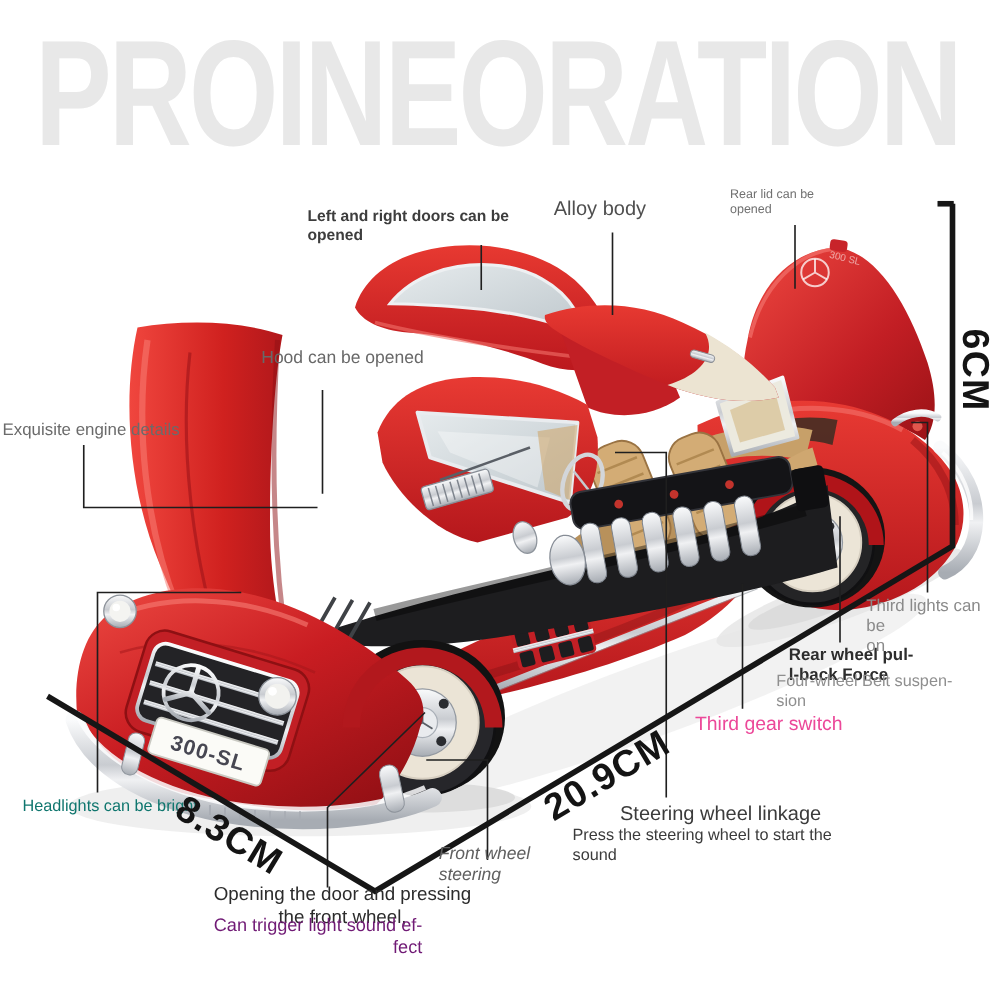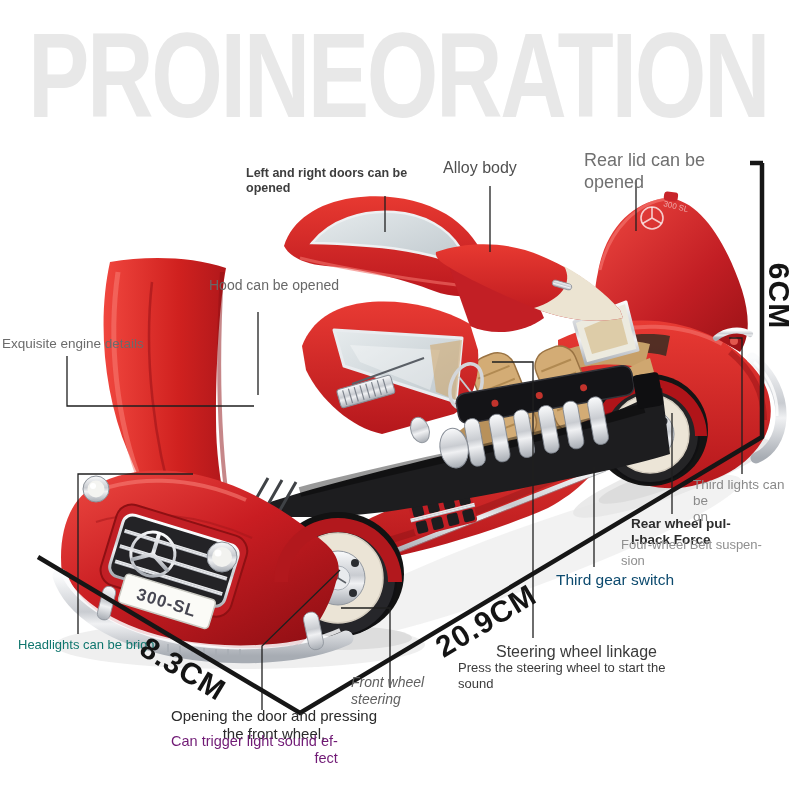--- a/index.html
+++ b/index.html
@@ -296,32 +296,32 @@
 
     <g stroke="#161616" stroke-width="4.5" fill="none">
       <path d="M38,557 L300,713 L762,437 L762,163"></path>
       <path d="M750,163 L763,163"></path>
     </g>
   </svg>
 
   <div class="lbl" style="left:246px;top:166px;font-size:12.5px;font-weight:bold;color:#3d3d3d;">Left and right doors can be
 opened</div>
   <div class="lbl" style="left:443px;top:158px;font-size:16px;color:#4f4f4f;">Alloy body</div>
-  <div class="lbl" style="left:584px;top:150px;font-size:18px;color:#707070;">Rear lid can be
+  <div class="lbl" style="left:584px;top:150px;font-size:10px;color:#707070;">Rear lid can be
 opened</div>
   <div class="lbl" style="left:209px;top:277px;font-size:14px;color:#686868;">Hood can be opened</div>
   <div class="lbl" style="left:2px;top:336px;font-size:13.5px;color:#6b6b6b;">Exquisite engine details</div>
   <div class="lbl" style="left:18px;top:637px;font-size:13px;color:#0f766e;">Headlights can be bright</div>
   <div class="lbl" style="left:171px;top:707px;font-size:15px;color:#2b2b2b;text-align:center;">Opening the door and pressing
 the front wheel,</div>
   <div class="lbl" style="left:171px;top:733px;font-size:14.5px;color:#701a75;text-align:right;">Can trigger light sound ef-
 fect</div>
   <div class="lbl" style="left:351px;top:674px;font-size:14px;color:#606060;font-style:italic;">Front wheel
 steering</div>
-  <div class="lbl" style="left:556px;top:571px;font-size:15.5px;color:#0c4a6e;text-align:center;">Third gear switch</div>
+  <div class="lbl" style="left:556px;top:571px;font-size:15.5px;color:#ec4899;text-align:center;">Third gear switch</div>
   <div class="lbl" style="left:496px;top:642px;font-size:16px;color:#3b3b3b;">Steering wheel linkage</div>
   <div class="lbl" style="left:631px;top:516px;font-size:13.5px;font-weight:bold;color:#2d2d2d;">Rear wheel pul-
 l-back Force</div>
   <div class="lbl" style="left:458px;top:660px;font-size:13px;color:#3b3b3b;">Press the steering wheel to start the
 sound</div>
   <div class="lbl" style="left:621px;top:537px;font-size:13px;color:#8f8f8f;">Four-wheel Belt suspen-
 sion</div>
   <div class="lbl" style="left:693px;top:477px;font-size:13.5px;color:#8a8a8a;">Third lights can be
 on</div>
 

